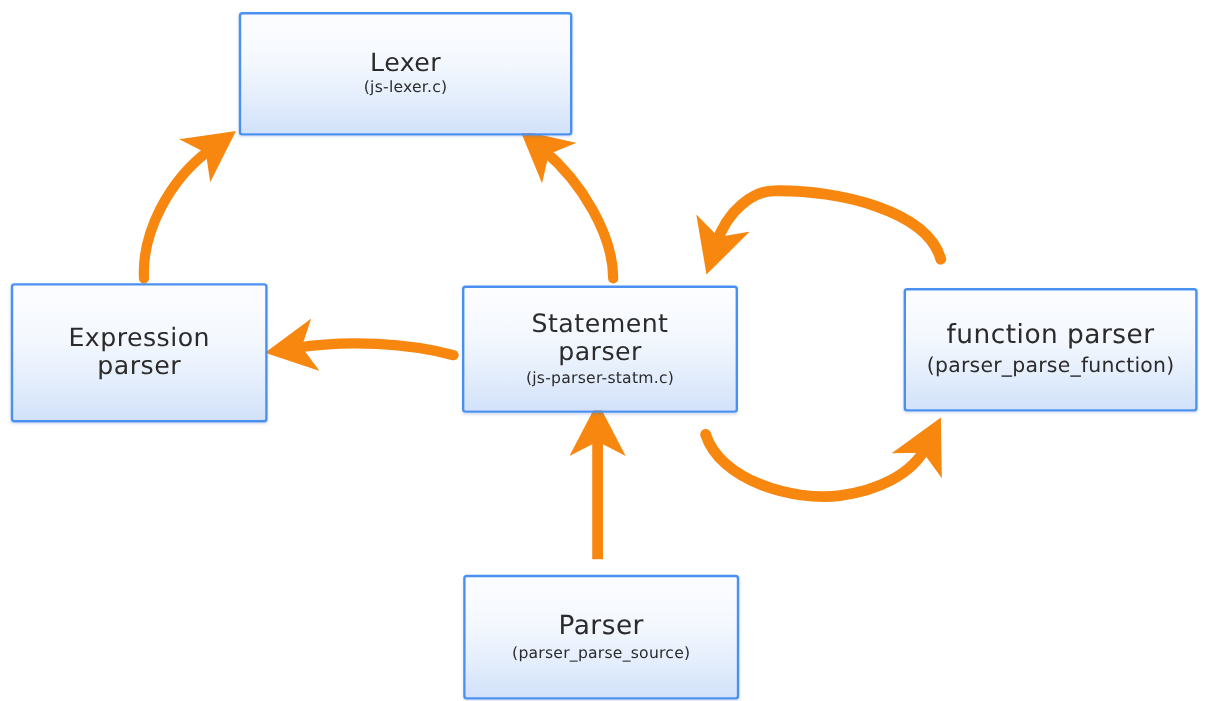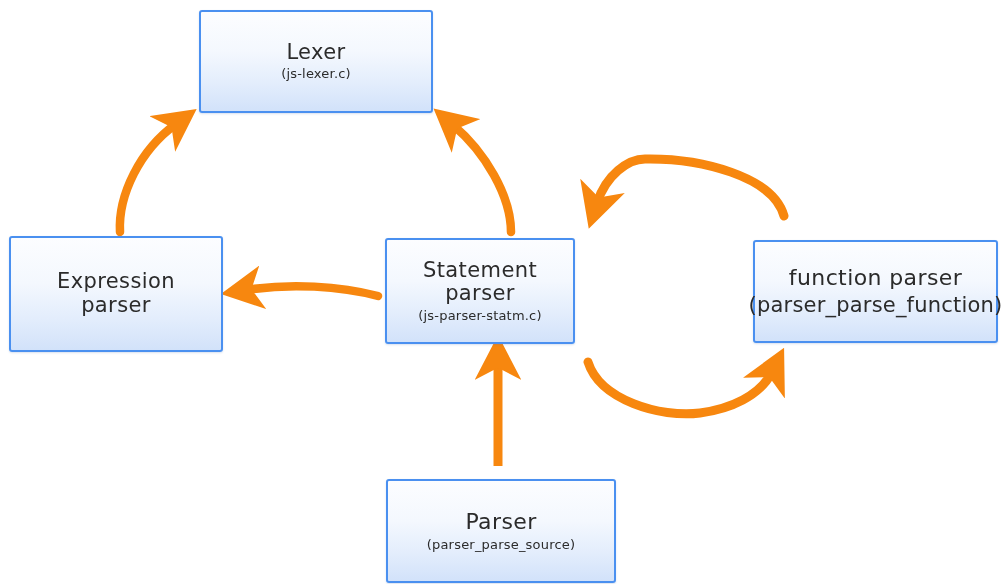--- a/index.html
+++ b/index.html
@@ -48,28 +48,28 @@
     font-size: 21px;
     letter-spacing: 0.4px;
     white-space: pre-line;
   }
   .node .sub {
     font-size: 13px;
     letter-spacing: 0.2px;
     margin-top: 3px;
   }
   
-  #node-lexer      { left: 199px; top: 10px;  width: 234px; height: 103px; }
+  #node-lexer      { left: 199px; top: 10px;  width: 278px; height: 103px; }
   #node-expression { left: 9px;   top: 236px; width: 214px; height: 116px; }
-  #node-statement  { left: 385px; top: 238px; width: 190px; height: 106px; }
+  #node-statement  { left: 385px; top: 238px; width: 230px; height: 106px; }
   #node-function   { left: 753px; top: 240px; width: 245px; height: 103px; text-align: right; }
   #node-parser     { left: 386px; top: 479px; width: 230px; height: 104px; }
 
   #node-function .title { font-size: 22px; }
-  #node-function .sub   { font-size: 21px; }
+  #node-function .sub   { font-size: 17px; }
   #node-parser .title   { font-size: 22px; }
 </style>
 </head>
 <body>
 
 <div id="canvas">
 
   <svg class="arrow-layer" viewBox="0 0 1005 584" width="1005" height="584" xmlns="http://www.w3.org/2000/svg">
     <defs>
       <marker id="head" markerWidth="5.2" markerHeight="5.2" refX="2.0" refY="2.6" orient="auto" markerUnits="strokeWidth">

